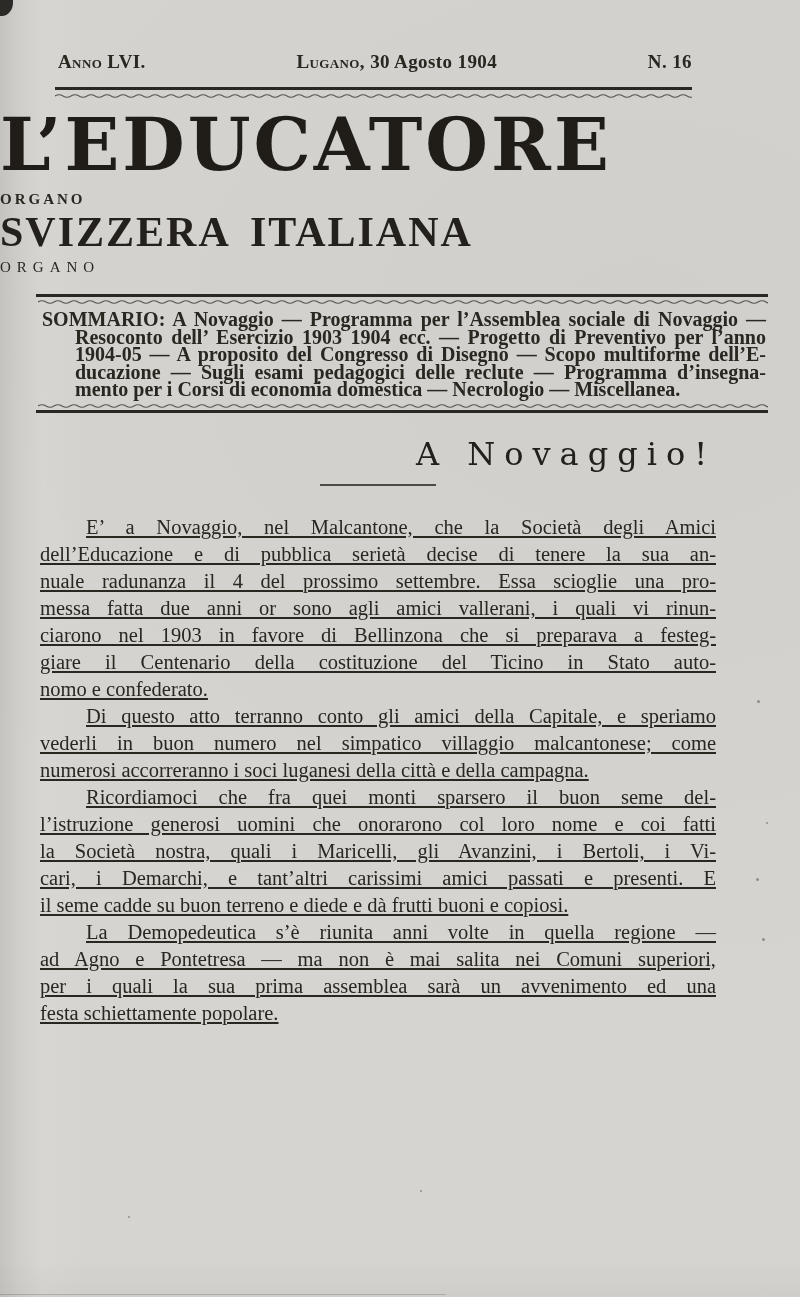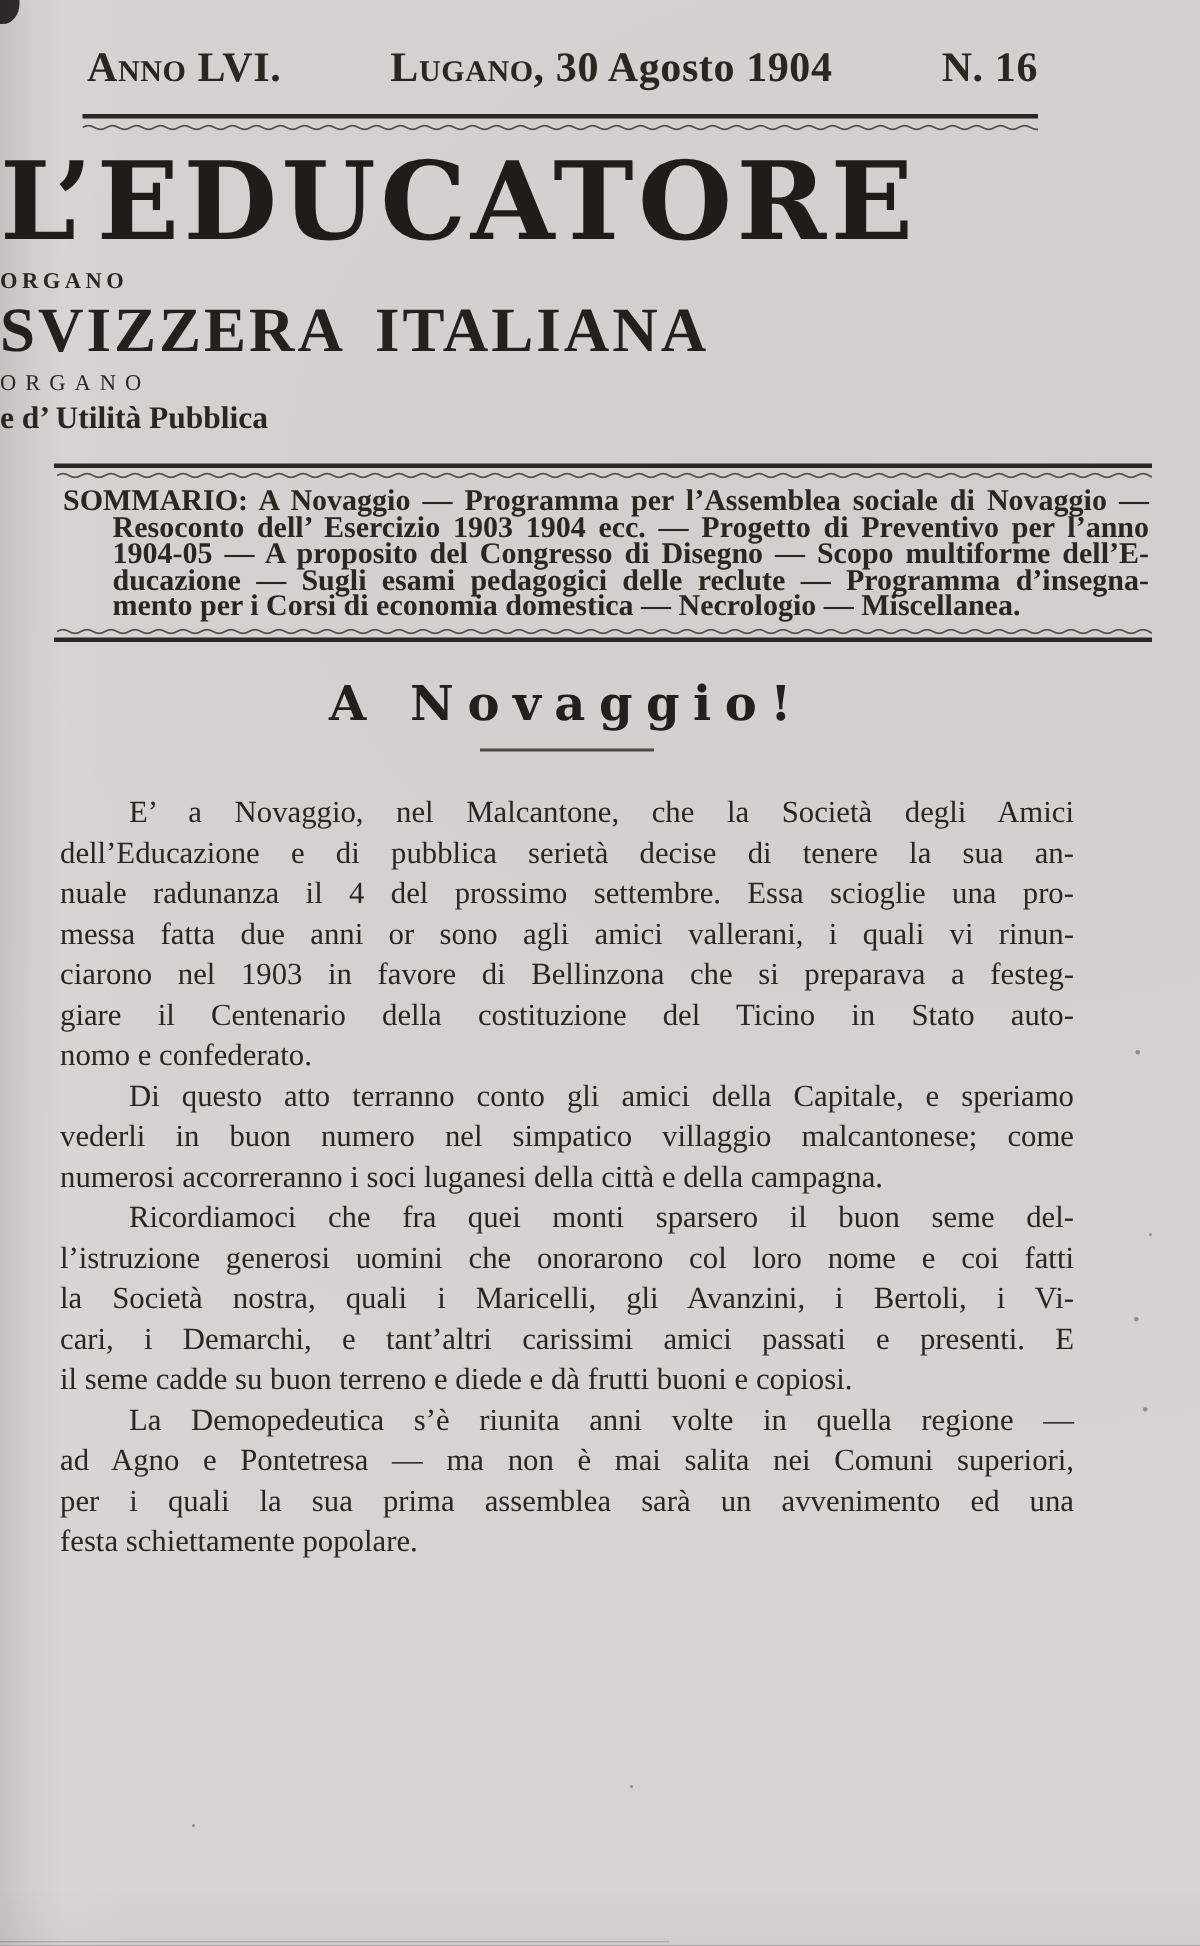--- a/index.html
+++ b/index.html
@@ -19,21 +19,21 @@
   }
   
   .corner-mark { position:absolute; top:0; left:0; width:13px; height:16px;
     background:#1d1c1a; border-radius:0 0 85% 0; opacity:.92; }
   .bottom-edge { position:absolute; left:0; bottom:2px; width:446px; height:1px;
     background:rgba(0,0,0,.16); }
   .speck { position:absolute; background:rgba(30,28,24,.38); border-radius:50%; }
 
   
   .header-row { display:flex; justify-content:space-between; align-items:center;
-    padding:30px 108px 0 58px; font-size:28px; font-weight:bold; letter-spacing:.4px; }
+    padding:51px 108px 0 58px; font-size:19px; font-weight:bold; letter-spacing:.4px; }
   .sc { font-variant:small-caps; }
 
   .rule { background:var(--rule,#2b2824); }
   .header-rule { margin:14px 0 0 55px; width:637px; height:3px; }
   svg.wave { display:block; }
   svg.wave path { stroke:var(--wave,#56524c); }
   .header-wave { margin:3px 0 0 55px; }
 
   
   .masthead { text-align:left; margin-right:44px; }
@@ -53,25 +53,25 @@
   .sommario { margin:6px 34px 0 42px; font-size:20px; font-weight:bold; color:#2a2721; }
   .somm-line { height:17.5px; line-height:17.5px; padding-left:33px;
     text-align:justify; text-align-last:justify; }
   .somm-line.first { padding-left:0; }
   .somm-line.last { text-align-last:left; }
   .somm-wave-bottom { margin:4px 0 0 38px; }
   .somm-rule-bottom { margin:1px 0 0 36px; width:732px; height:3px; }
 
   
   .article { margin:0 84px 0 40px; }
-  .article-title { margin-top:24px; text-align:center; font-family:"DejaVu Serif", serif;
-    font-weight:bold; font-size:32px; line-height:34px; letter-spacing:9px; color:#23201b; }
+  .article-title { margin-top:24px; text-align:right; font-family:"DejaVu Serif", serif;
+    font-weight:normal; font-size:32px; line-height:34px; letter-spacing:9px; color:#23201b; }
   .title-rule { margin:13px auto 0 auto; width:116px; height:2px; background:#4e4b45; }
   .article-body { margin-top:28px; font-size:20.5px; color:var(--ink,#2a2620); }
-  .bline { height:27px; line-height:27px; text-align:justify; text-align-last:justify; }
+  .bline { height:27px; line-height:27px; text-align:justify; text-align-last:justify;text-decoration:underline; }
   .bline.indent { padding-left:46px; }
   .bline.endline { text-align-last:left; }
 </style>
 </head>
 <body>
 
 <div class="page">
 
   <div class="corner-mark"></div>
 
@@ -84,21 +84,20 @@
   <div class="rule header-rule"></div>
   <svg class="wave header-wave" width="637" height="6">
       <path fill="none" stroke-width="1.1" d="M0 3 q4 -2.6 8 0 t8 0 t8 0 t8 0 t8 0 t8 0 t8 0 t8 0 t8 0 t8 0 t8 0 t8 0 t8 0 t8 0 t8 0 t8 0 t8 0 t8 0 t8 0 t8 0 t8 0 t8 0 t8 0 t8 0 t8 0 t8 0 t8 0 t8 0 t8 0 t8 0 t8 0 t8 0 t8 0 t8 0 t8 0 t8 0 t8 0 t8 0 t8 0 t8 0 t8 0 t8 0 t8 0 t8 0 t8 0 t8 0 t8 0 t8 0 t8 0 t8 0 t8 0 t8 0 t8 0 t8 0 t8 0 t8 0 t8 0 t8 0 t8 0 t8 0 t8 0 t8 0 t8 0 t8 0 t8 0 t8 0 t8 0 t8 0 t8 0 t8 0 t8 0 t8 0 t8 0 t8 0 t8 0 t8 0 t8 0 t8 0 t8 0 t8 0 t8 0 t8 0 t8 0 t8 0 t8 0 t8 0 t8 0 t8 0 t8 0 t8 0 t8 0 t8 0 t8 0 t8 0 t8 0 t8 0"></path>
     </svg>
 
   <div class="masthead">
     <h1 class="title">L’EDUCATORE</h1>
     <div class="della">ORGANO</div>
     <div class="subtitle">SVIZZERA ITALIANA</div>
     <div class="organo">ORGANO</div>
-    <div class="orgline second">e d’ Utilità Pubblica</div>
   </div>
 
   <div class="rule somm-rule-top"></div>
   <svg class="wave somm-wave-top" width="730" height="6">
       <path fill="none" stroke-width="1.1" d="M0 3 q4 -2.6 8 0 t8 0 t8 0 t8 0 t8 0 t8 0 t8 0 t8 0 t8 0 t8 0 t8 0 t8 0 t8 0 t8 0 t8 0 t8 0 t8 0 t8 0 t8 0 t8 0 t8 0 t8 0 t8 0 t8 0 t8 0 t8 0 t8 0 t8 0 t8 0 t8 0 t8 0 t8 0 t8 0 t8 0 t8 0 t8 0 t8 0 t8 0 t8 0 t8 0 t8 0 t8 0 t8 0 t8 0 t8 0 t8 0 t8 0 t8 0 t8 0 t8 0 t8 0 t8 0 t8 0 t8 0 t8 0 t8 0 t8 0 t8 0 t8 0 t8 0 t8 0 t8 0 t8 0 t8 0 t8 0 t8 0 t8 0 t8 0 t8 0 t8 0 t8 0 t8 0 t8 0 t8 0 t8 0 t8 0 t8 0 t8 0 t8 0 t8 0 t8 0 t8 0 t8 0 t8 0 t8 0 t8 0 t8 0 t8 0 t8 0 t8 0 t8 0 t8 0 t8 0 t8 0 t8 0 t8 0"></path>
     </svg>
 
   <div class="sommario">
       <div class="somm-line first">SOMMARIO: A Novaggio — Programma per l’Assemblea sociale di Novaggio —</div>
       <div class="somm-line">Resoconto dell’ Esercizio 1903 1904 ecc. — Progetto di Preventivo per l’anno</div>

